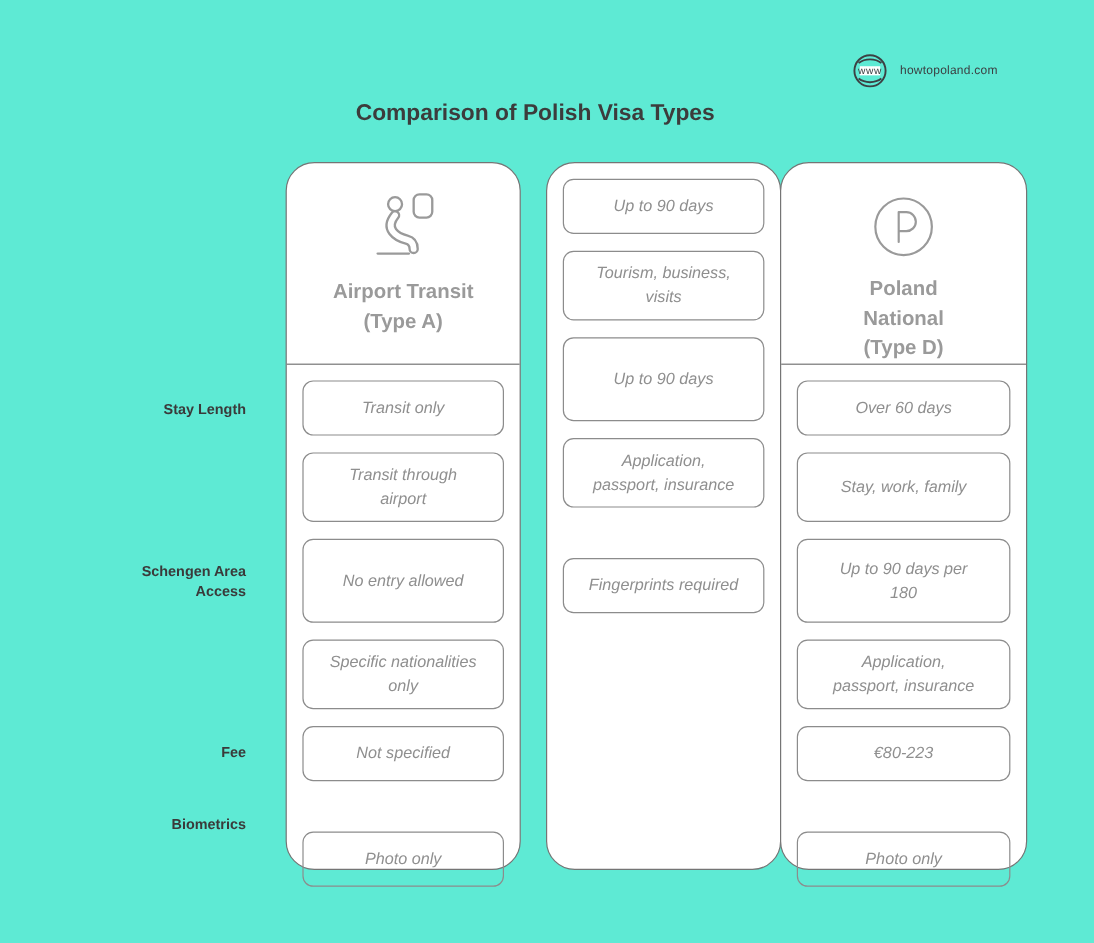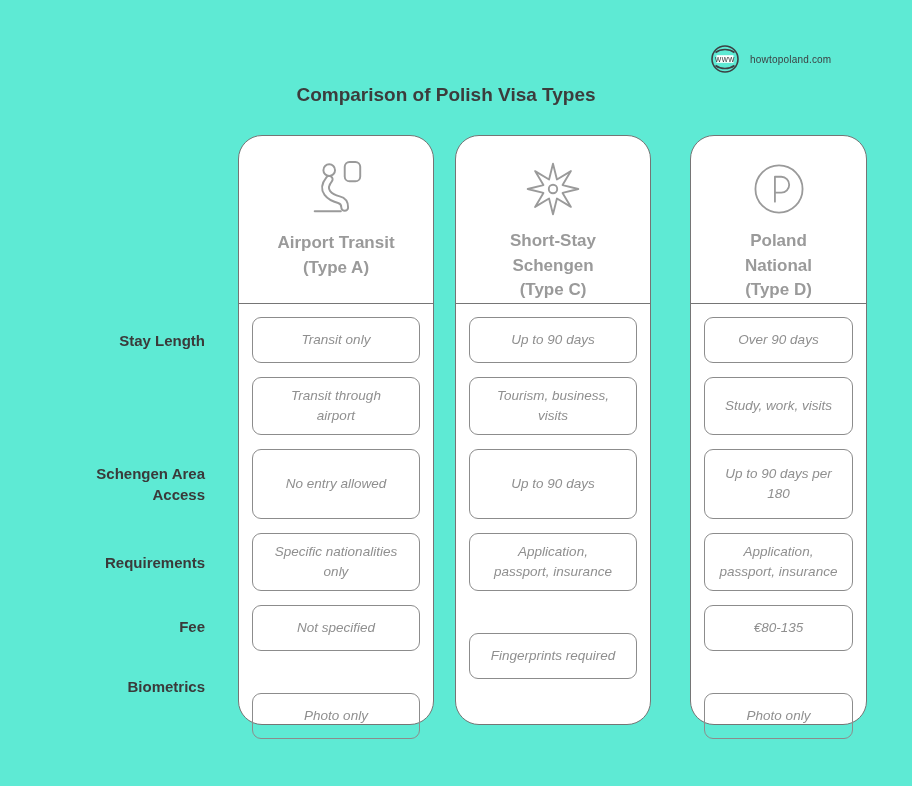--- a/index.html
+++ b/index.html
@@ -17,38 +17,38 @@
   
   .page-title {
     position:absolute; top:84px; left:446px; transform:translateX(-50%);
     font-size:19px; font-weight:bold; color:#3c3c3c; white-space:nowrap;
   }
 
   
   .row-label {
     position:absolute; left:0; width:205px;
     display:flex; align-items:center; justify-content:flex-end;
-    text-align:right; font-size:15px; font-weight:bold; color:#3a3a3a;
+    text-align:right; font-size:12px; font-weight:bold; color:#3a3a3a;
     line-height:1.38; white-space:pre-line;
   }
   .rl0 { top:318px; height:46px; }
   .rl1 { top:378px; height:58px; }
   .rl2 { top:450px; height:70px;padding-left:14px; }
   .rl3 { top:534px; height:58px; }
   .rl4 { top:604px; height:46px; }
   .rl5 { top:664px; height:46px; }
 
   
   .card {
     position:absolute; top:135px; width:196px; height:590px;
     border:1px solid #757575; border-radius:24px; background:#fff;
   }
   .card.c1 { left:238px; }
   .card.c2 { left:455px; }
-  .card.c3 { left:690px; width:177px; }
+  .card.c3 { left:650px; width:206px; }
 
   .card-header {
     height:168px; border-bottom:1px solid #757575;
     display:flex; flex-direction:column; align-items:center;
     padding-top:17px;
   }
   .icon-box { height:74px; display:flex; align-items:center; justify-content:center; }
   .card-title {
     margin-top:4px; text-align:center; font-size:17px; font-weight:bold;
     color:#9a9a9a; line-height:1.45; white-space:pre-line;
@@ -86,21 +86,20 @@
       </svg>
     </span>
     <span class="logo-text">howtopoland.com</span>
   </div>
 
   <div class="page-title">Comparison of Polish Visa Types</div>
 
   <div class="row-label rl0">Stay Length</div>
   <div class="row-label rl2">Schengen Area
 Access</div>
-  <div class="row-label rl3">Requirements</div>
   <div class="row-label rl4">Fee</div>
   <div class="row-label rl5">Biometrics</div>
 
   <div class="card c1">
     <div class="card-header">
       <div class="icon-box">
         <svg width="62" height="62" viewBox="0 0 64 64">
           <path class="tube" d="M25 21 C21 26 20 31 23 35 C26 39 31 41 35 42 C39 43 41 46 41 50"></path>
           <path class="tube-in" d="M25 21 C21 26 20 31 23 35 C26 39 31 41 35 42 C39 43 41 46 41 50"></path>
           <circle class="ln" cx="25" cy="11.5" r="6"></circle>
@@ -117,31 +116,20 @@
 airport</div>
       <div class="cell h2">No entry allowed</div>
       <div class="cell h3">Specific nationalities
 only</div>
       <div class="cell h4">Not specified</div>
       <div class="cell h5">Photo only</div>
     </div>
   </div>
 
   <div class="card c2">
-    <div class="card-header">
-      <div class="icon-box">
-        <svg width="60" height="60" viewBox="0 0 64 64">
-          <polygon class="ln" points="32,5 36.2,21.8 51.1,12.9 42.2,27.8 59,32 42.2,36.2 51.1,51.1 36.2,42.2 32,59 27.8,42.2 12.9,51.1 21.8,36.2 5,32 21.8,27.8 12.9,12.9 27.8,21.8"></polygon>
-          <circle class="ln" cx="32" cy="32" r="4.5"></circle>
-        </svg>
-      </div>
-      <div class="card-title">Short-Stay
-Schengen
-(Type C)</div>
-    </div>
     <div class="cells">
       <div class="cell h0">Up to 90 days</div>
       <div class="cell h1">Tourism, business,
 visits</div>
       <div class="cell h2">Up to 90 days</div>
       <div class="cell h3">Application,
 passport, insurance</div>
       <div class="cell h5">Fingerprints required</div>
     </div>
   </div>
@@ -152,24 +140,24 @@
         <svg width="58" height="58" viewBox="0 0 64 64">
           <circle class="ln" cx="32" cy="32" r="26"></circle>
           <path class="ln" d="M27.5 46 V18.5 h7 a8.75 8.75 0 0 1 0 17.5 H27.5"></path>
         </svg>
       </div>
       <div class="card-title">Poland
 National
 (Type D)</div>
     </div>
     <div class="cells">
-      <div class="cell h0">Over 90 days</div>
-      <div class="cell h1">Study, work, visits</div>
+      <div class="cell h0">Over 60 days</div>
+      <div class="cell h1">Stay, work, family</div>
       <div class="cell h2">Up to 90 days per
 180</div>
       <div class="cell h3">Application,
 passport, insurance</div>
-      <div class="cell h4">€80-135</div>
+      <div class="cell h4">€80-223</div>
       <div class="cell h5">Photo only</div>
     </div>
   </div>
 
 </div>
 
 </body></html>

